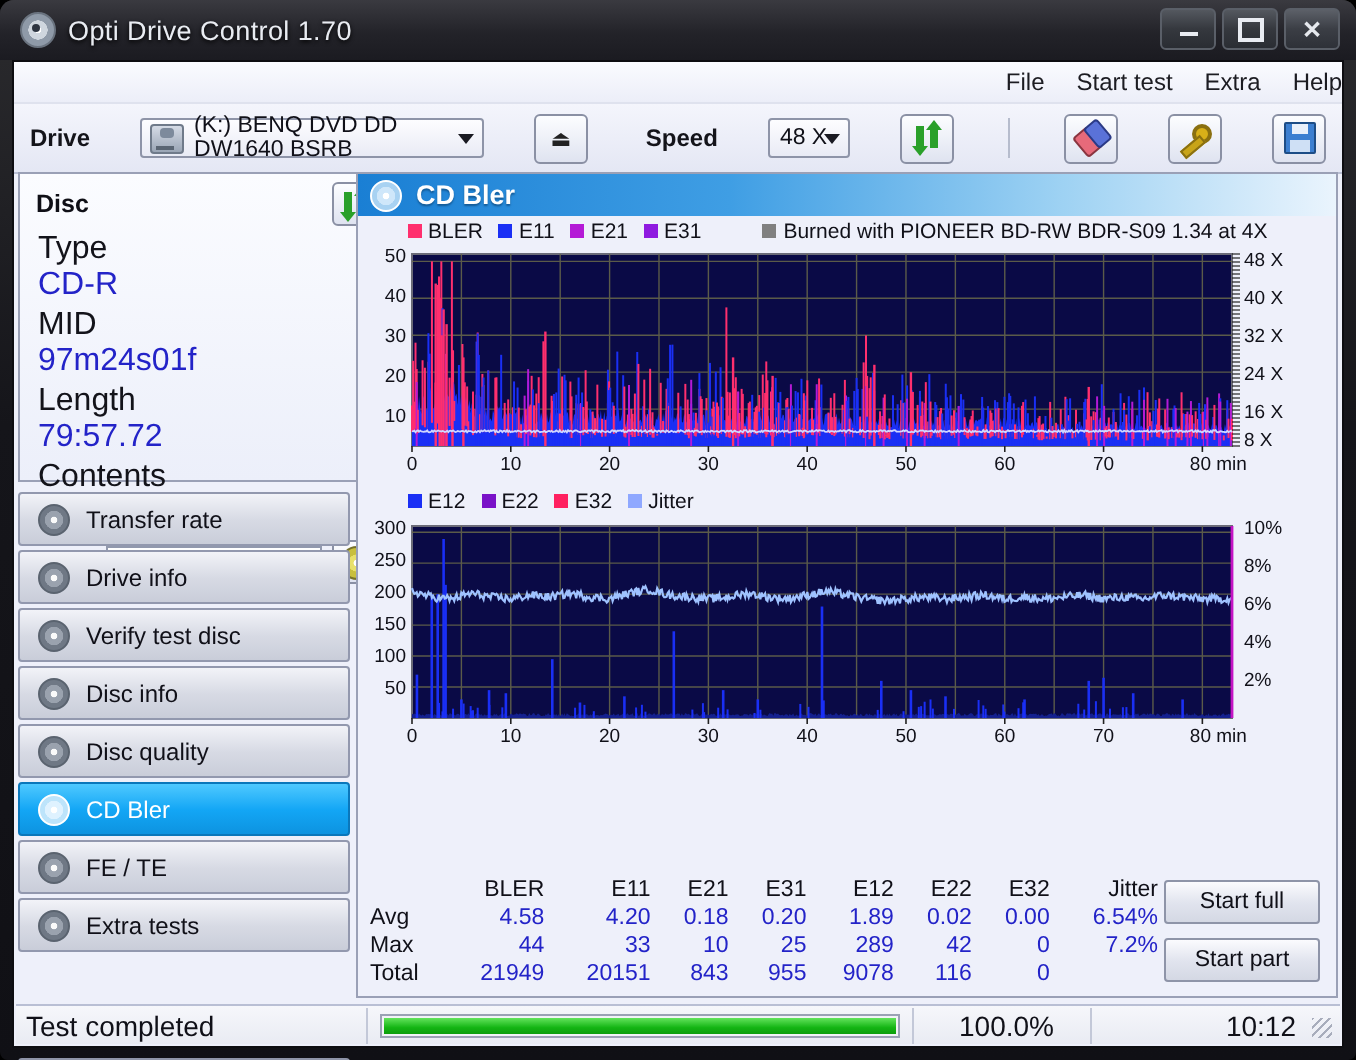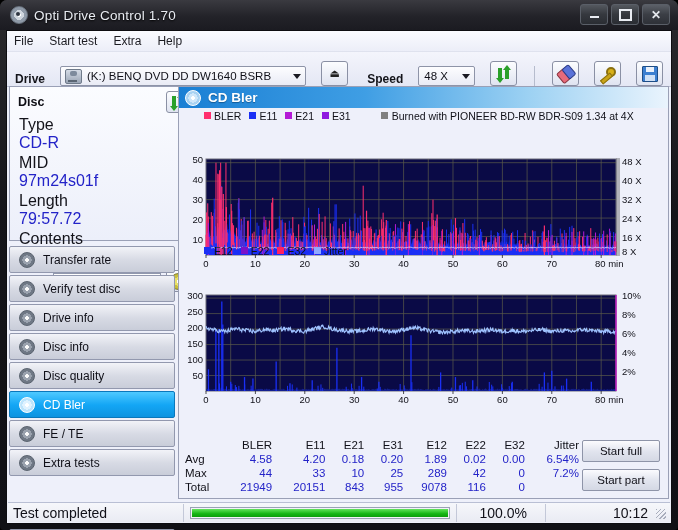--- a/index.html
+++ b/index.html
@@ -49,27 +49,28 @@
   .client{
     position:absolute;left:6px;top:30px;width:666px;height:494px;
     background:#eef0fa;border:1px solid #0d0d11;
     box-sizing:border-box;
   }
   
   .menubar{
     height:20px;background:linear-gradient(#fafbff,#eceef8);
     display:flex;align-items:center;padding-left:7px;gap:16px;
     border-bottom:1px solid #dfe2ee;
+    justify-content:flex-end;
   }
   .menu-item{font-size:12px;color:#1c1c22;}
 
   
   .toolbar{
     height:34px;background:linear-gradient(#f4f5fc,#e4e7f4);
-    display:flex;align-items:flex-end;padding:0 8px;gap:15px;
+    display:flex;align-items:center;padding:0 8px;gap:25px;
     border-bottom:1px solid #b9bfd4;
   }
   .tb-label{font-size:12px;font-weight:bold;color:#14141a;}
   .combo{
     height:20px;border:1px solid #8e94a8;border-radius:2px;
     background:linear-gradient(#fdfdff,#e9ebf5);
     display:flex;align-items:center;font-size:11.5px;color:#101018;
     position:relative;box-sizing:border-box;
   }
   .combo .arrow{
@@ -177,21 +178,21 @@
     border:1px solid #fff;
   }
   .legend{
     height:13px;display:flex;align-items:center;gap:4px;
     padding:1px 0 0 25px;font-size:10.5px;color:#101018;
   }
   .lg{display:flex;align-items:center;gap:3px;margin-right:4px;}
   .sw{width:7px;height:7px;display:inline-block;}
   .burn-note{margin-left:22px;display:flex;align-items:center;gap:4px;font-size:10.5px;}
 
-  .plot-wrap{position:relative;margin-top:32px;}
+  .plot-wrap{position:relative;}
 
   
   .stats{position:absolute;left:4px;top:352px;width:400px;font-size:11.5px;color:#2323c8;}
   .stats table{border-collapse:collapse;width:100%;}
   .stats th{font-weight:normal;color:#101018;text-align:right;padding:0 4px 1px 0;font-size:11.5px;}
   .stats td{text-align:right;padding:0 4px 0 0;line-height:14px;}
   .stats td.rh{text-align:left;color:#101018;width:34px;padding-left:2px;}
   .act-btns{position:absolute;right:8px;top:353px;display:flex;flex-direction:column;gap:7px;}
   .act-btn{
     width:78px;height:22px;border:1px solid #8e94a8;border-radius:2px;
@@ -331,25 +332,25 @@
           </div>
         </div>
 
         <div class="navlist">
           <div class="navbtn">
             <span class="disc-glyph"></span>
             <span>Transfer rate</span>
           </div>
           <div class="navbtn">
             <span class="disc-glyph"></span>
-            <span>Verify test disc</span>
+            <span>Drive info</span>
           </div>
           <div class="navbtn">
             <span class="disc-glyph"></span>
-            <span>Drive info</span>
+            <span>Verify test disc</span>
           </div>
           <div class="navbtn">
             <span class="disc-glyph"></span>
             <span>Disc info</span>
           </div>
           <div class="navbtn">
             <span class="disc-glyph"></span>
             <span>Disc quality</span>
           </div>
           <div class="navbtn active">

